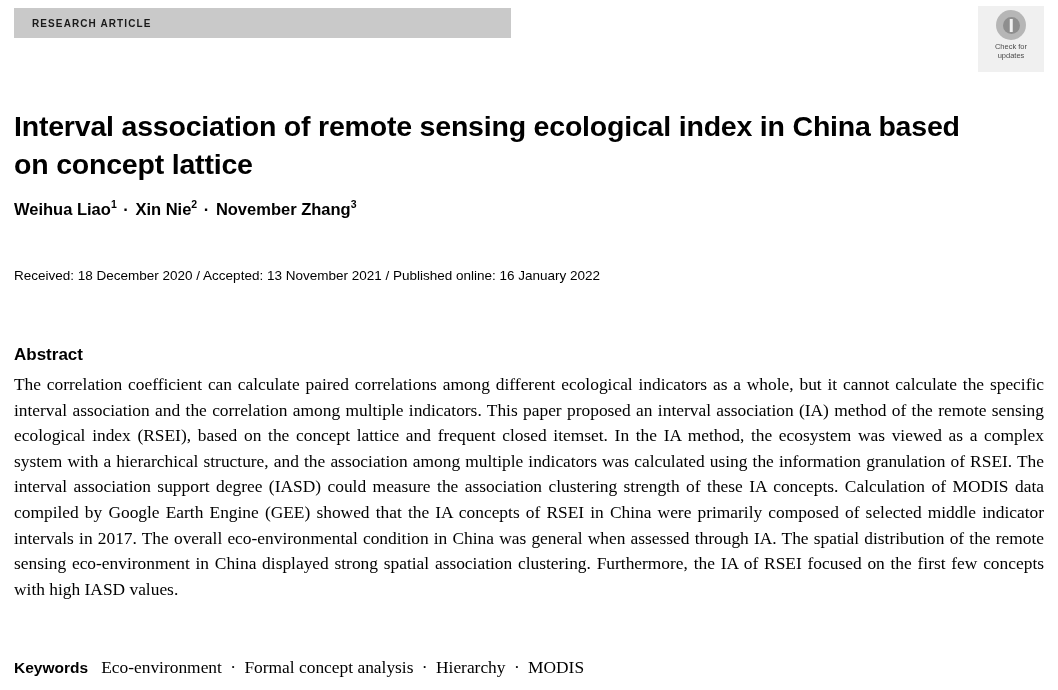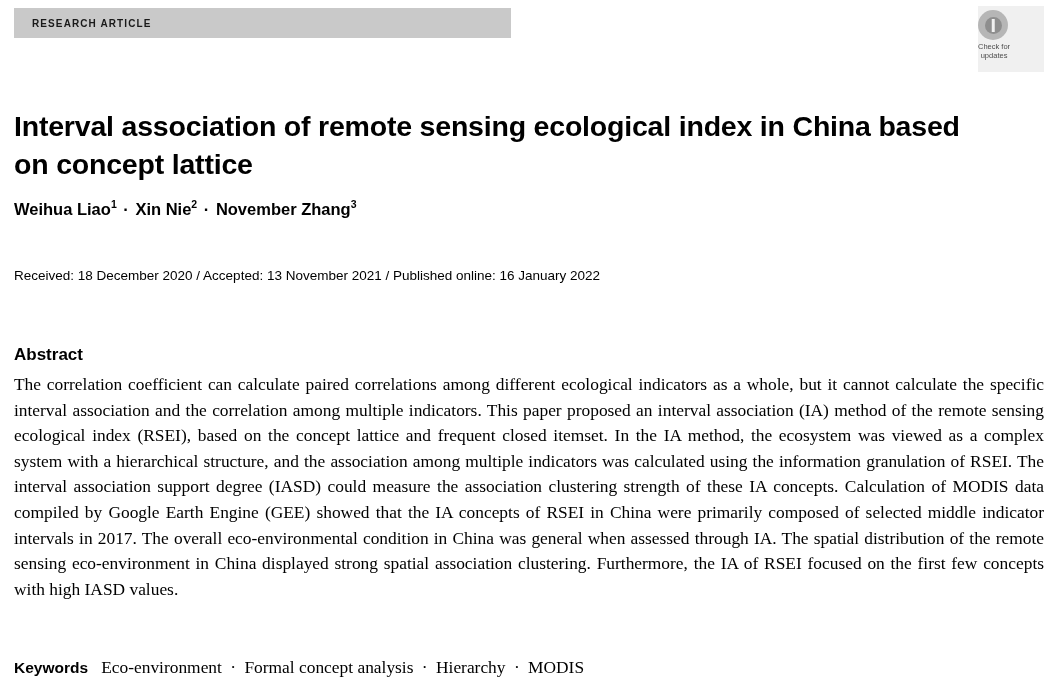--- a/index.html
+++ b/index.html
@@ -46,21 +46,21 @@
   
   .crossmark {
     position: absolute;
     right: 14px;
     top: 6px;
     width: 66px;
     height: 66px;
     background: #f0f0f0;
     display: flex;
     flex-direction: column;
-    align-items: flex-start;
+    align-items: center;
     justify-content: flex-start;
     padding-top: 4px;
     box-sizing: border-box;
   }
   .crossmark-circle {
     width: 30px;
     height: 30px;
     border-radius: 50%;
     background: #b6b6b6;
     display: flex;

